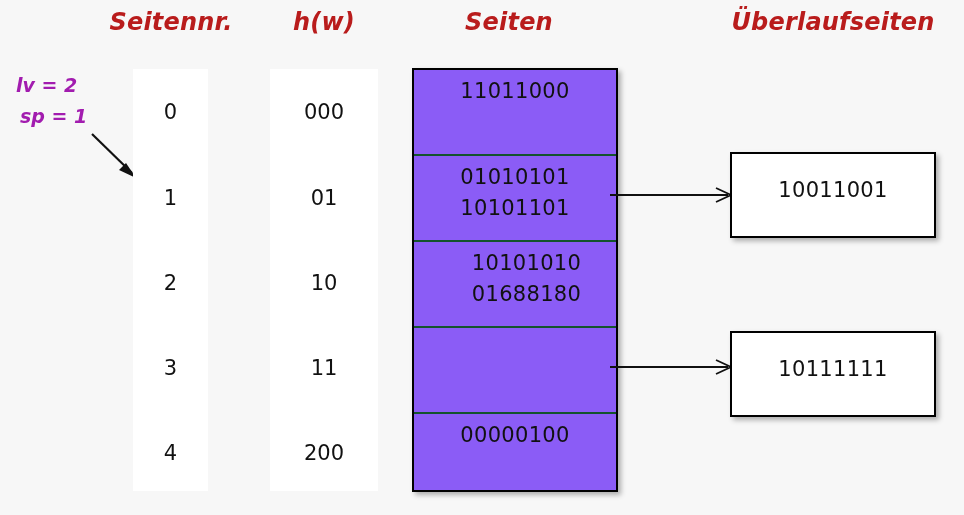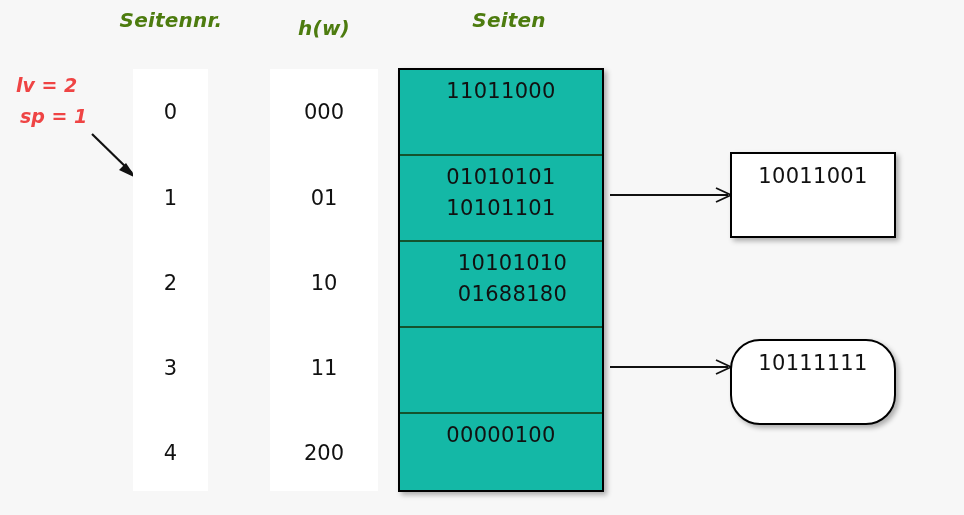--- a/index.html
+++ b/index.html
@@ -20,39 +20,39 @@
     top: 0;
     width: 964px;
     height: 515px;
   }
 
   
   .col-header {
     position: absolute;
     font-style: italic;
     font-weight: 600;
-    font-size: 20px;
-    color: #4d7c0f;
+    font-size: 24px;
+    color: #b91c1c;
     letter-spacing: 0.2px;
     text-align: center;
     white-space: nowrap;
     transform: translateX(-50%);
   }
   #hdr-seitennr { left: 171px; top: 8px; }
-  #hdr-hw       { left: 324px; top: 16px; }
+  #hdr-hw       { left: 324px; top: 8px; }
   #hdr-seiten   { left: 509px; top: 8px; }
   #hdr-ueberlauf{ left: 833px; top: 8px; }
 
   
   .legend {
     position: absolute;
     font-style: italic;
     font-weight: 700;
     font-size: 19px;
-    color: #ef4444;
+    color: #a21caf;
     white-space: nowrap;
   }
   #legend-lv { left: 16px; top: 74px; }
   #legend-sp { left: 12px; top: 105px; margin-left: 8px; }
 
   
   #diag-arrow {
     position: absolute;
     left: 88px;
     top: 130px;
@@ -85,25 +85,25 @@
   }
   .r0 { top: 0px; }
   .r1 { top: 86px; }
   .r2 { top: 171px; }
   .r3 { top: 256px; }
   .r4 { top: 341px; }
 
   
   #seiten-box {
     position: absolute;
-    left: 398px;
+    left: 412px;
     top: 68px;
     width: 206px;
     height: 424px;
-    background: #14b8a6;
+    background: #8b5cf6;
     border: 2px solid #000;
     box-sizing: border-box;
     box-shadow: 3px 3px 5px rgba(0,0,0,0.30);
   }
   .seiten-cell {
     position: absolute;
     left: 0;
     width: 100%;
     height: 86px;
     box-sizing: border-box;
@@ -125,53 +125,54 @@
     font-weight: 500;
     color: #111;
     line-height: 31px;
     letter-spacing: 0.3px;
   }
 
   
   .ovf-box {
     position: absolute;
     left: 730px;
-    width: 166px;
+    width: 206px;
     height: 86px;
     background: #ffffff;
     border: 2px solid #000;
     box-sizing: border-box;
     box-shadow: 3px 3px 5px rgba(0,0,0,0.30);
     display: flex;
     align-items: flex-start;
     justify-content: center;
-    padding-top: 7px;
+    padding-top: 21px;
   }
   #ovf-1 { top: 152px; }
-  #ovf-2 { top: 339px; border-radius: 30px; }
+  #ovf-2 { top: 331px; }
 
   
   .h-arrow {
     position: absolute;
     left: 610px;
     width: 124px;
     height: 16px;
     overflow: visible;
   }
   #arrow-1 { top: 187px; }
   #arrow-2 { top: 359px; }
 </style>
 </head>
 <body>
 
 <div id="stage">
 
   <div class="col-header" id="hdr-seitennr">Seitennr.</div>
   <div class="col-header" id="hdr-hw">h(w)</div>
   <div class="col-header" id="hdr-seiten">Seiten</div>
+  <div class="col-header" id="hdr-ueberlauf">Überlaufseiten</div>
 
   <div class="legend" id="legend-lv">lv = 2</div>
   <div class="legend" id="legend-sp">sp = 1</div>
 
   <svg id="diag-arrow" viewBox="0 0 56 56">
     <line x1="4" y1="4" x2="44" y2="43" stroke="#111" stroke-width="2.2"></line>
     <polygon points="48,48 31,40 38,33" fill="#111"></polygon>
   </svg>
 
   <div class="strip" id="strip-seitennr">

